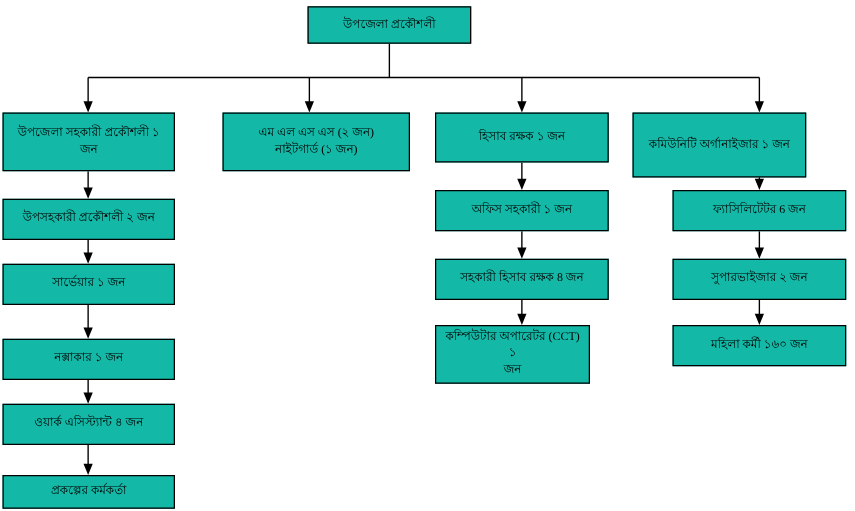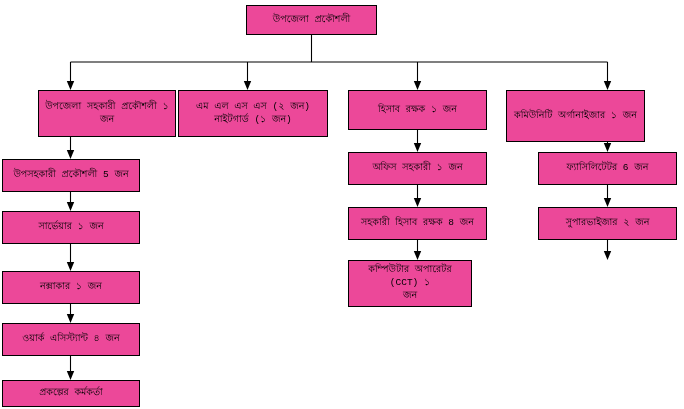--- a/index.html
+++ b/index.html
@@ -4,26 +4,25 @@
 <style>
   html,body{margin:0;padding:0;}
   body{
     width:684px;height:409px;background:#ffffff;
     font-family:"Liberation Serif","DejaVu Serif",serif;
     overflow:hidden;position:relative;
   }
   #chart{position:absolute;left:0;top:0;width:684px;height:409px;}
   .node{
     position:absolute;box-sizing:border-box;
-    background:#ec4899;border:1px solid #000000;
+    background:#14b8a6;border:1px solid #000000;
     display:flex;align-items:center;justify-content:center;
     text-align:center;color:#000000;
     font-size:9.5px;line-height:1.35;
     padding:2px 4px;
-    font-family:Liberation Mono, monospace;
   }
   .node .lbl{display:block;width:100%;}
   .node .lbl span{display:block;}
   svg.links{position:absolute;left:0;top:0;width:684px;height:409px;
             pointer-events:none;overflow:visible;}
   svg.links line, svg.links path{stroke:#000000;stroke-width:1.1;fill:none;}
   svg.links polygon{fill:#000000;}
 </style>
 </head>
 <body>
@@ -68,41 +67,41 @@
     <line x1="607.5" y1="185" x2="607.5" y2="200"></line>
     <polygon points="607.5,207 603.8,198 611.2,198"></polygon>
     <line x1="607.5" y1="240" x2="607.5" y2="253"></line>
     <polygon points="607.5,260 603.8,251 611.2,251"></polygon>
   </svg>
 
   <div class="node" style="left:246px;top:5px;width:131px;height:30px;">
     <span class="lbl">উপজেলা প্রকৌশলী</span>
   </div>
 
-  <div class="node" style="left:2px;top:90px;width:138px;height:47px;margin-left:36px;">
+  <div class="node" style="left:2px;top:90px;width:138px;height:47px;">
     <span class="lbl">উপজেলা সহকারী প্রকৌশলী ১ জন</span>
   </div>
 
   <div class="node" style="left:178px;top:90px;width:150px;height:47px;">
     <span class="lbl">
       <span>এম এল এস এস (২ জন)</span>
       <span>নাইটগার্ড (১ জন)</span>
     </span>
   </div>
 
   <div class="node" style="left:348px;top:90px;width:139px;height:40px;">
     <span class="lbl">হিসাব রক্ষক ১ জন</span>
   </div>
 
   <div class="node" style="left:506px;top:90px;width:139px;height:52px;">
     <span class="lbl">কমিউনিটি অর্গানাইজার ১ জন</span>
   </div>
 
   <div class="node" style="left:2px;top:159px;width:138px;height:33px;">
-    <span class="lbl">উপসহকারী প্রকৌশলী 5 জন</span>
+    <span class="lbl">উপসহকারী প্রকৌশলী ২ জন</span>
   </div>
 
   <div class="node" style="left:2px;top:211px;width:138px;height:33px;align-items:center;">
     <span class="lbl">সার্ভেয়ার ১ জন</span>
   </div>
 
   <div class="node" style="left:2px;top:271px;width:138px;height:33px;">
     <span class="lbl">নক্সাকার ১ জন</span>
   </div>
 
@@ -130,14 +129,17 @@
   </div>
 
   <div class="node" style="left:538px;top:152px;width:139px;height:33px;">
     <span class="lbl">ফ্যাসিলিটেটর 6 জন</span>
   </div>
 
   <div class="node" style="left:538px;top:207px;width:139px;height:33px;">
     <span class="lbl">সুপারভাইজার ২ জন</span>
   </div>
 
+  <div class="node" style="left:538px;top:260px;width:139px;height:33px;">
+    <span class="lbl">মহিলা কর্মী ১৬০ জন</span>
+  </div>
 
 </div>
 
 </body></html>

